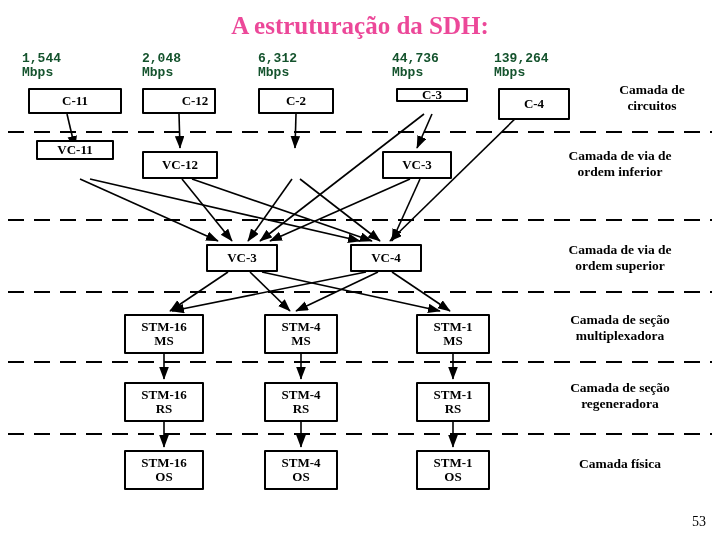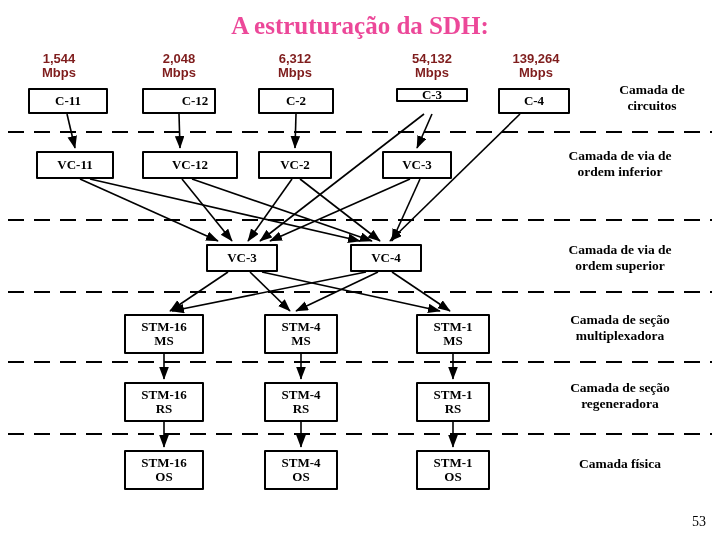--- a/index.html
+++ b/index.html
@@ -43,25 +43,24 @@
     text-align: center;
     display: flex;
     align-items: center;
     justify-content: center;
     line-height: 1.05;
     box-sizing: border-box;
     border-radius: 1px;
   }
   .rate {
     position: absolute;
-    font-family: Liberation Sans, sans-serif;
+    font-family: Liberation Mono, monospace;
     font-size: 13px;
     font-weight: bold;
-    color: #7f1d1d;
-    text-align: center;
+    color: #14532d;
     line-height: 1.1;
     white-space: pre-line;
   }
   .layer-label {
     position: absolute;
     font-family: "Liberation Serif", serif;
     font-size: 13.5px;
     font-weight: bold;
     color: #000000;
     text-align: center;
@@ -143,34 +142,33 @@
       <line x1="453" y1="378" x2="453" y2="403"></line>
     </g>
   </svg>
 
   <div class="rate" style="left:22px; top:8px; width:74px;">1,544
 Mbps</div>
   <div class="rate" style="left:142px; top:8px; width:74px;">2,048
 Mbps</div>
   <div class="rate" style="left:258px; top:8px; width:74px;">6,312
 Mbps</div>
-  <div class="rate" style="left:392px; top:8px; width:80px;">54,132
+  <div class="rate" style="left:392px; top:8px; width:80px;">44,736
 Mbps</div>
   <div class="rate" style="left:494px; top:8px; width:84px;">139,264
 Mbps</div>
 
-  <div class="node" style="left:28px; top:44px; width:80px; height:26px;">C-11</div>
+  <div class="node" style="left:28px; top:44px; width:94px; height:26px;">C-11</div>
   <div class="node" style="left:142px; top:44px; width:74px; height:26px;padding-left:32px;">C-12</div>
   <div class="node" style="left:258px; top:44px; width:76px; height:26px;">C-2</div>
   <div class="node" style="left:396px; top:44px; width:72px; height:14px;">C-3</div>
-  <div class="node" style="left:498px; top:44px; width:72px; height:26px;text-align:right;">C-4</div>
-
-  <div class="node" style="left:36px; top:107px; width:78px; height:28px;">VC-11</div>
-  <div class="node" style="left:142px; top:107px; width:96px; height:28px;">VC-12</div>
-  <div class="node" style="left:258px; top:107px; width:74px; height:28px;">VC-2</div>
+  <div class="node" style="left:498px; top:44px; width:72px; height:32px;text-align:right;">C-4</div>
+
+  <div class="node" style="left:36px; top:96px; width:78px; height:20px;">VC-11</div>
+  <div class="node" style="left:142px; top:107px; width:76px; height:28px;">VC-12</div>
   <div class="node" style="left:382px; top:107px; width:70px; height:28px;">VC-3</div>
 
   <div class="node" style="left:206px; top:200px; width:72px; height:28px;">VC-3</div>
   <div class="node" style="left:350px; top:200px; width:72px; height:28px;">VC-4</div>
 
   <div class="node" style="left:124px; top:270px; width:80px; height:40px; white-space:pre-line;">STM-16
 MS</div>
   <div class="node" style="left:264px; top:270px; width:74px; height:40px; white-space:pre-line;">STM-4
 MS</div>
   <div class="node" style="left:416px; top:270px; width:74px; height:40px; white-space:pre-line;">STM-1

